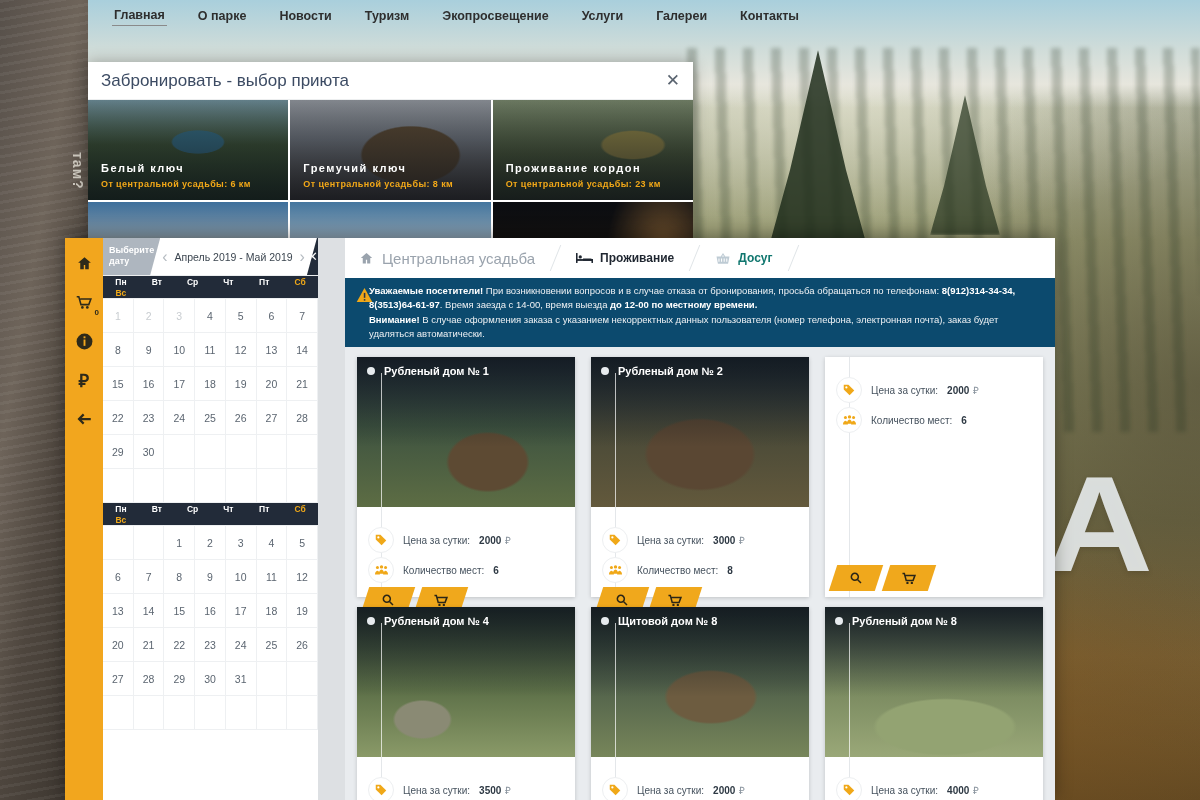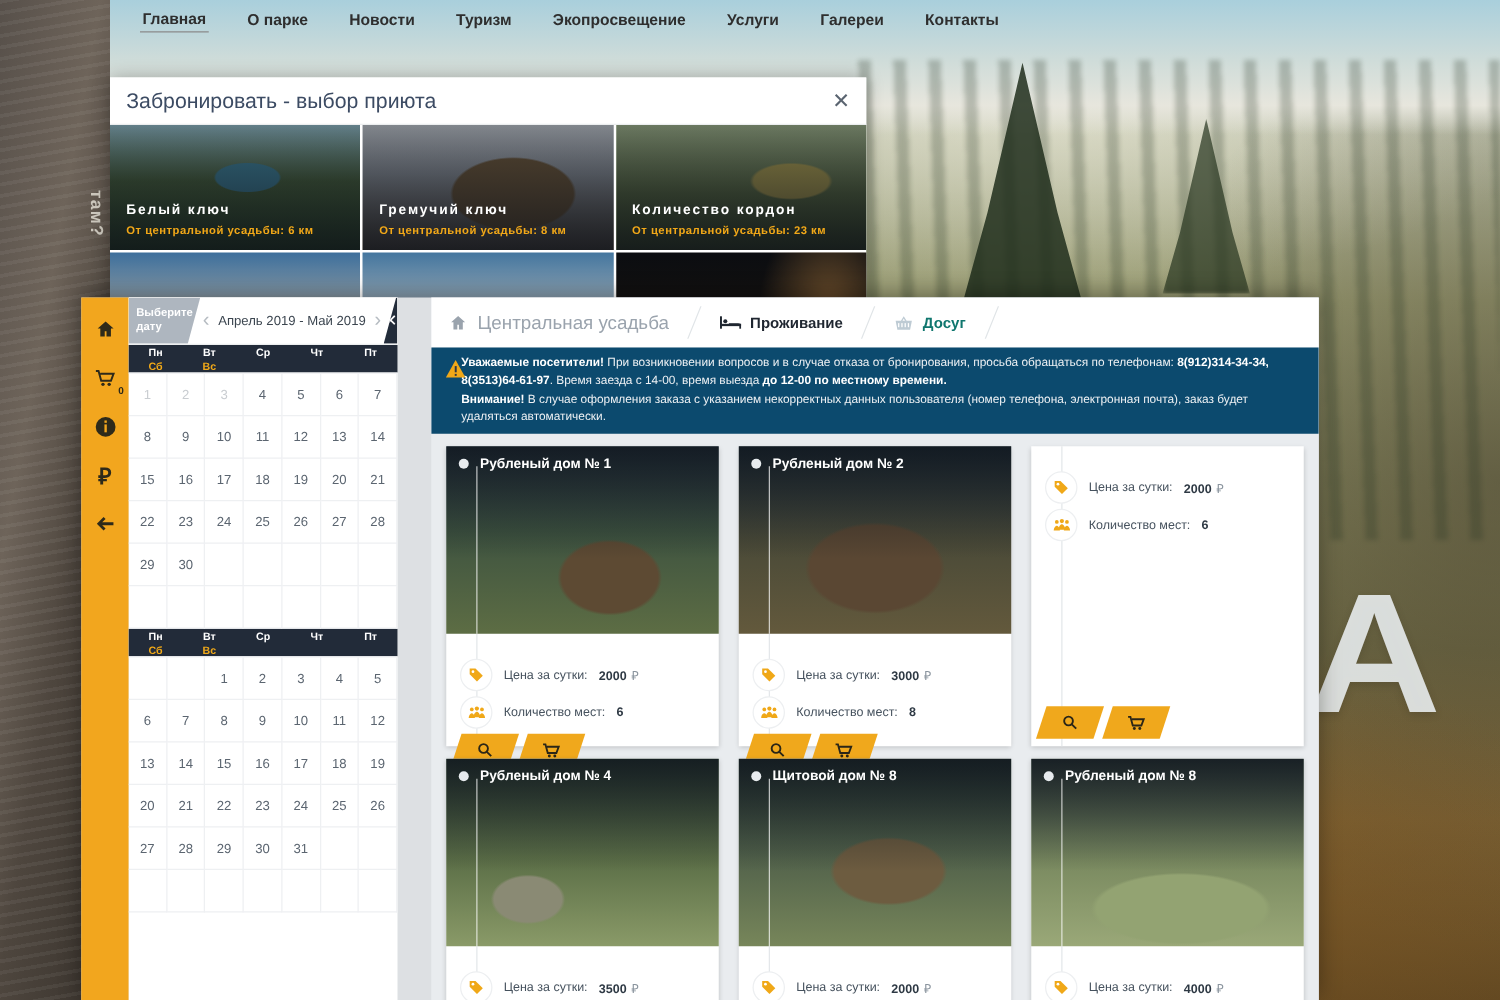--- a/index.html
+++ b/index.html
@@ -74,21 +74,21 @@
   
   .calendar { width:215px; background:#fff; flex-shrink:0; display:flex; flex-direction:column; }
   .cal-header { height:38px; display:flex; align-items:stretch; background:#fff; border-bottom:1px solid #eceeef; }
   .cal-label { width:60px; background:#aeb6bf; color:#fff; font-size:9px; font-weight:bold; line-height:1.2;
     padding:7px 6px; clip-path:polygon(0 0,100% 0,calc(100% - 10px) 100%,0 100%); }
   .cal-mid { flex:1; display:flex; align-items:center; justify-content:center; gap:5px; }
   .cal-chev { color:#b6bcc2; font-size:16px; cursor:pointer; line-height:1; padding:0 2px; }
   .cal-range { font-size:10.5px; color:#3c4650; white-space:nowrap; }
   .cal-close { width:38px; background:#222c3a; color:#fff; display:flex; align-items:center; justify-content:center;
     font-size:13px; cursor:pointer; clip-path:polygon(10px 0,100% 0,100% 100%,0 100%); }
-  .weekdays { height:22px; background:#222b39; display:grid; grid-template-columns:repeat(5,1fr);
+  .weekdays { height:22px; background:#222b39; display:grid; grid-template-columns:repeat(6,1fr);
     align-items:center; text-align:center; font-size:8.5px; font-weight:bold; color:#fff; }
   .weekdays .wknd { color:#f0a818; }
   .month-grid { display:grid; grid-template-columns:repeat(7,1fr); border-top:1px solid #eef0f2; }
   .day { height:34px; display:flex; align-items:center; justify-content:center; font-size:10.5px; color:#5b6570;
     border-right:1px solid #eef0f2; border-bottom:1px solid #eef0f2; cursor:pointer; }
   .day.off { color:#c9cdd1; }
   .day.empty { cursor:default; }
 
   .panel-gap { width:27px; flex-shrink:0; }
 
@@ -172,21 +172,21 @@
     <div class="shelter-grid">
         <div class="shelter-card ph-1">
           <div class="sh-name">Белый ключ</div>
           <div class="sh-dist">От центральной усадьбы: 6 км</div>
         </div>
         <div class="shelter-card ph-2">
           <div class="sh-name">Гремучий ключ</div>
           <div class="sh-dist">От центральной усадьбы: 8 км</div>
         </div>
         <div class="shelter-card ph-3">
-          <div class="sh-name">Количество кордон</div>
+          <div class="sh-name">Проживание кордон</div>
           <div class="sh-dist">От центральной усадьбы: 23 км</div>
         </div>
       </div>
     <div class="strip-row">
       <div class="strip st-1"></div>
       <div class="strip st-2"></div>
       <div class="strip st-3"></div>
     </div>
   </div>
 

